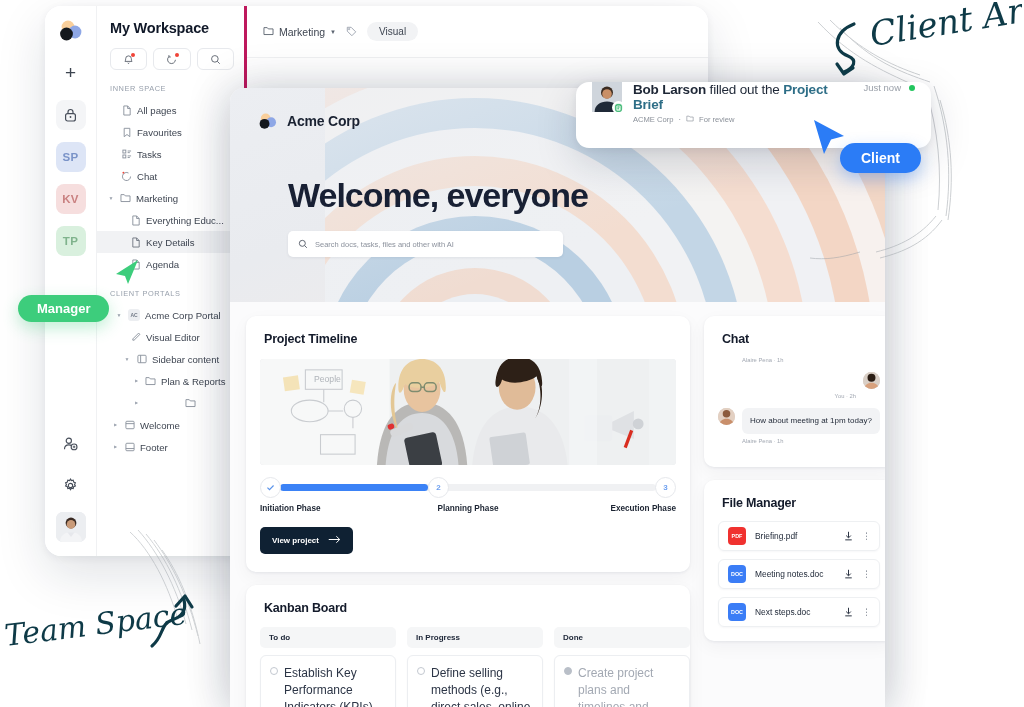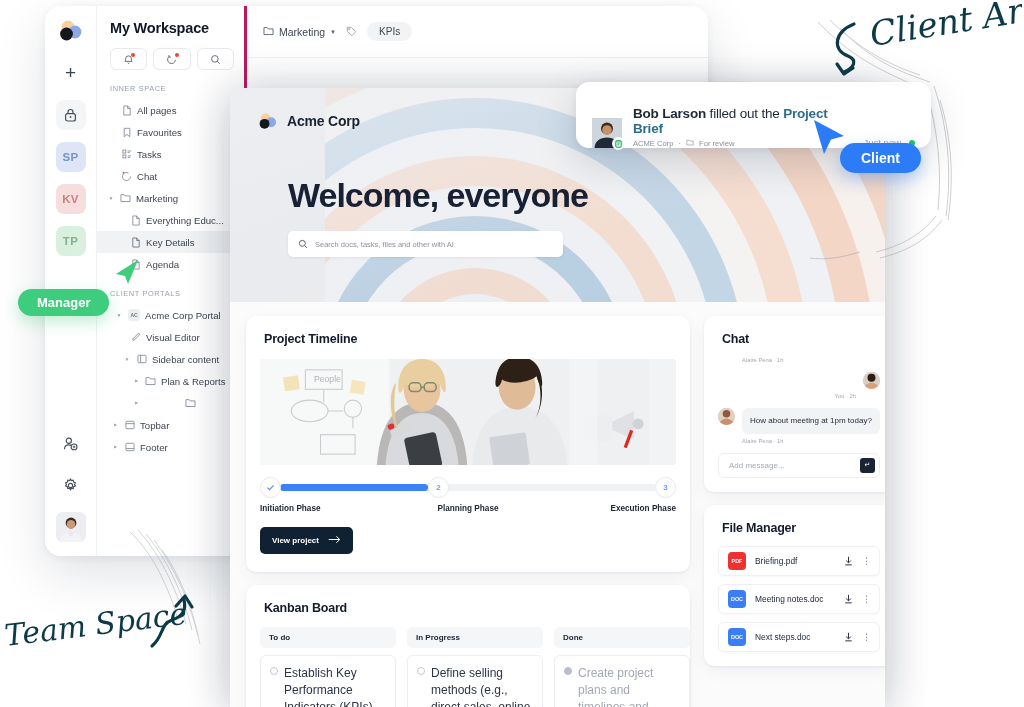--- a/index.html
+++ b/index.html
@@ -160,42 +160,42 @@
     display:flex; align-items:center; justify-content:center; flex:0 0 18px;}
   .f-pdf { background:#f0312f; } .f-doc { background:#3b7df6; }
   .fname { font-size:8.4px; color:#222b3a; flex:1; }
   .ficon { color:#2a3342; display:flex; }
   .fdots { color:#6c7482; font-size:9px; letter-spacing:0; line-height:6px; width:8px; text-align:center;}
 
   
   .toast {
     position:absolute; left:576px; top:82px; width:355px; height:66px; background:#fff;
     border-radius:13px; box-shadow:0 14px 40px rgba(18,30,55,.17), 0 2px 8px rgba(18,30,55,.07);
-    display:flex; align-items:flex-end; padding:0 16px; gap:11px; z-index:30;
+    display:flex; align-items:flex-start; padding:0 16px; gap:11px; z-index:30;
   }
   .toast-av { width:30px; height:30px; border-radius:50%; background:#cfd5dc; position:relative; flex:0 0 30px; overflow:visible;}
   .toast-av .ph { width:30px; height:30px; border-radius:50%; overflow:hidden; }
   .toast-badge { position:absolute; right:-3px; bottom:-2px; width:13px; height:13px; border-radius:50%;
     background:#e4f7ea; border:2px solid #fff; display:flex; align-items:center; justify-content:center;}
   .toast-l1 { font-size:13.5px; color:#1e2736; letter-spacing:-.2px; }
   .toast-l1 b { font-weight:700; }
   .toast-l1 .lk { color:#2e6e87; font-weight:700; }
   .toast-l2 { font-size:7.6px; color:#8a9099; margin-top:3px; display:flex; align-items:center; gap:5px;}
   .toast-right { margin-left:auto; display:flex; align-items:center; gap:8px; white-space:nowrap;}
   .toast-time { font-size:9.5px; color:#9aa0a9; }
   .dot-green { width:6px; height:6px; border-radius:50%; background:#22c55e; }
 
   .cursor { position:absolute; left:812px; top:118px; z-index:32; }
   .pill-client {
     position:absolute; left:840px; top:143px; z-index:33; background:#2b7cf6; color:#fff;
     font-size:14px; font-weight:600; border-radius:16px; padding:7px 21px;
     box-shadow:0 6px 16px rgba(43,124,246,.34);
   }
   .pill-manager {
-    position:absolute; left:18px; top:289px; z-index:33; background:#3dcd7c; color:#fff;
+    position:absolute; left:18px; top:295px; z-index:33; background:#3dcd7c; color:#fff;
     font-size:13px; font-weight:600; border-radius:15px; padding:6px 19px;
     box-shadow:0 6px 16px rgba(61,205,124,.32);
   }
   .cursor-green { position:absolute; left:114px; top:258px; z-index:32; }
 
   .ann { position:absolute; z-index:40; color:#0e3a47; }
   .ann-client { left:824px; top:2px; }
   .ann-team { left:2px; top:588px; }
   .scribble { position:absolute; z-index:5; pointer-events:none; }
 </style>
@@ -420,21 +420,21 @@
         <span>Documents</span>
       </div>
       <div class="tree-item" style="padding-left:14px;">
         <span class="caret r">▼</span>
         <span class="ic">
             <svg width="10" height="10" viewBox="0 0 11 11" fill="none" stroke="#888f9b" stroke-width="1">
               <rect x="1" y="1.4" width="9" height="8.2" rx="1"></rect>
               <path d="M1 4h9"></path>
             </svg>
           </span>
-        <span>Topbar</span>
+        <span>Welcome</span>
       </div>
       <div class="tree-item" style="padding-left:14px;">
         <span class="caret r">▼</span>
         <span class="ic">
             <svg width="10" height="10" viewBox="0 0 11 11" fill="none" stroke="#888f9b" stroke-width="1">
               <rect x="1" y="1.4" width="9" height="8.2" rx="1"></rect>
               <path d="M1 7.2h9"></path>
             </svg>
           </span>
         <span>Footer</span>
@@ -449,21 +449,21 @@
               </svg></span>
           <span>Marketing</span>
           <span class="cv">▼</span>
         </div>
         <span class="tagic">
           <svg width="11" height="11" viewBox="0 0 12 12" fill="none" stroke="#9aa1ad" stroke-width="1">
               <path d="M1.4 1.4h4.2l5 5-4.2 4.2-5-5z"></path>
               <circle cx="3.4" cy="3.4" r=".7"></circle>
             </svg>
         </span>
-        <div class="chip-sales">KPIs</div>
+        <div class="chip-sales">Visual</div>
       </div>
     </div>
   </div>
 
   <div class="portal">
 
     <div class="hero">
       <svg class="hero-art" viewBox="0 0 620 560" preserveAspectRatio="xMidYMid slice">
         <defs>
           <clipPath id="hc">
@@ -675,24 +675,20 @@
                 <svg width="17" height="17" viewBox="0 0 18 18">
                     <rect width="18" height="18" fill="#e3d0c2"></rect>
                     <circle cx="9" cy="6" r="4" fill="#8c5a3c"></circle>
                     <path d="M1.5 18c0-4.2 3.4-6.6 7.5-6.6s7.5 2.4 7.5 6.6z" fill="#c98f6b"></path>
                   </svg>
               </span>
               <span class="bubble">How about meeting at 1pm today?</span>
             </div>
             <div class="m-meta">Alaire Pena · 1h</div>
 
-            <div class="chat-input">
-              <input placeholder="Add message..." style="">
-              <span class="send">↵</span>
-            </div>
           </div>
         </div>
 
         <div class="card">
           <div class="card-h">File Manager</div>
           <div class="files">
 
             <div class="file">
               <span class="ftype f-pdf">PDF</span>
               <span class="fname">Briefing.pdf</span>

